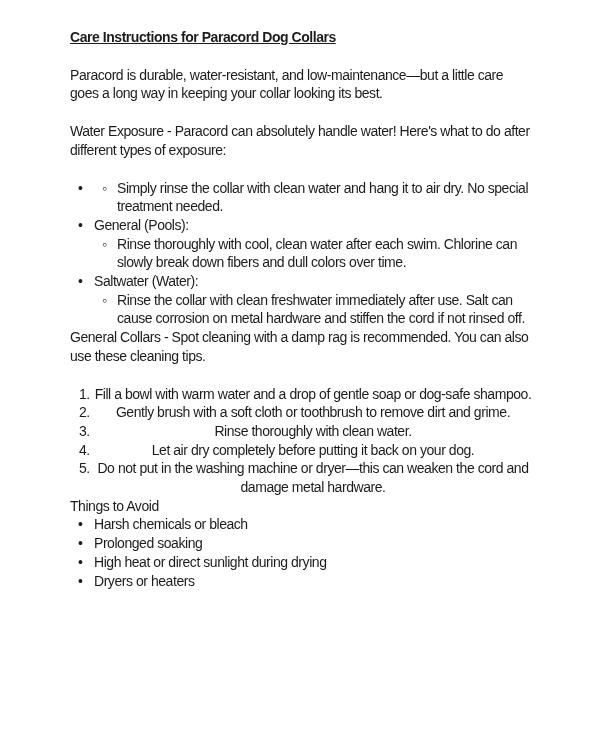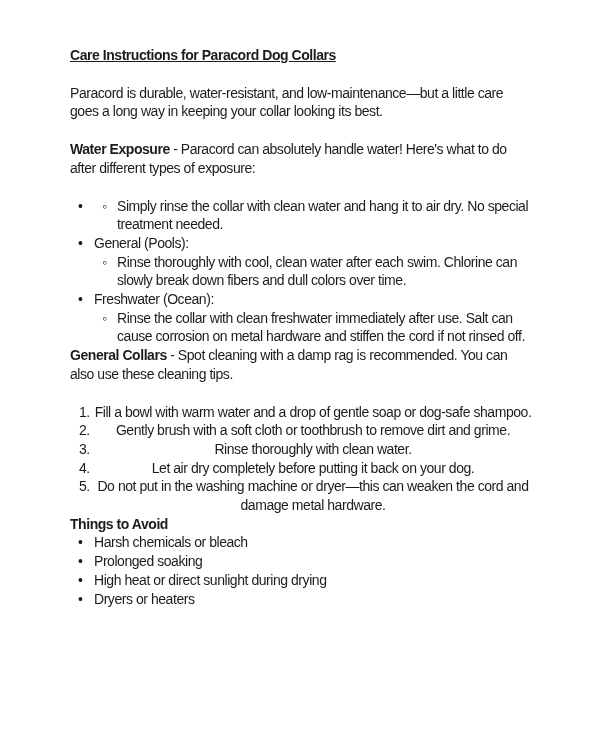--- a/index.html
+++ b/index.html
@@ -11,21 +11,21 @@
     width: 600px;
     height: 750px;
     font-family: "Liberation Sans", "DejaVu Sans", sans-serif;
     color: #1d1c1d;
     overflow: hidden;
   }
   .page {
     box-sizing: border-box;
     width: 600px;
     height: 552px;
-    padding: 46px 66px 0 70px;
+    padding: 28px 66px 0 70px;
     font-size: 14px;
     line-height: 18.7px;
     letter-spacing: -0.45px;
   }
   .block {
     margin: 0 0 19px 0;
   }
   .block.tight {
     margin-bottom: 0;
   }
@@ -35,21 +35,21 @@
     margin: 0 0 19px 0;
     font-weight: bold;
   }
   h1.doc-title .u {
     text-decoration: underline;
   }
   p {
     margin: 0;
   }
   b {
-    font-weight: bold;
+    font-weight: normal;
   }
   ul.l1, ul.l2, ol.steps {
     margin: 0;
     padding: 0;
     list-style: none;
   }
   ul.l1 > li {
     position: relative;
     padding-left: 24px;
   }
@@ -102,21 +102,21 @@
         <li>Simply rinse the collar with clean water and hang it to air dry. No special treatment needed.</li>
       </ul>
     </li>
     <li>
       <span>General (Pools):</span>
       <ul class="l2">
         <li>Rinse thoroughly with cool, clean water after each swim. Chlorine can slowly break down fibers and dull colors over time.</li>
       </ul>
     </li>
     <li>
-      <span>Freshwater (Ocean):</span>
+      <span>Saltwater (Water):</span>
       <ul class="l2">
         <li>Rinse the collar with clean freshwater immediately after use. Salt can cause corrosion on metal hardware and stiffen the cord if not rinsed off.</li>
       </ul>
     </li>
   </ul>
 
   <p class="block"><b>General Collars</b><span> - Spot cleaning with a damp rag is recommended. You can also use these cleaning tips.</span></p>
 
   <ol class="steps block">
     <li>Fill a bowl with warm water and a drop of gentle soap or dog-safe shampoo.</li>

